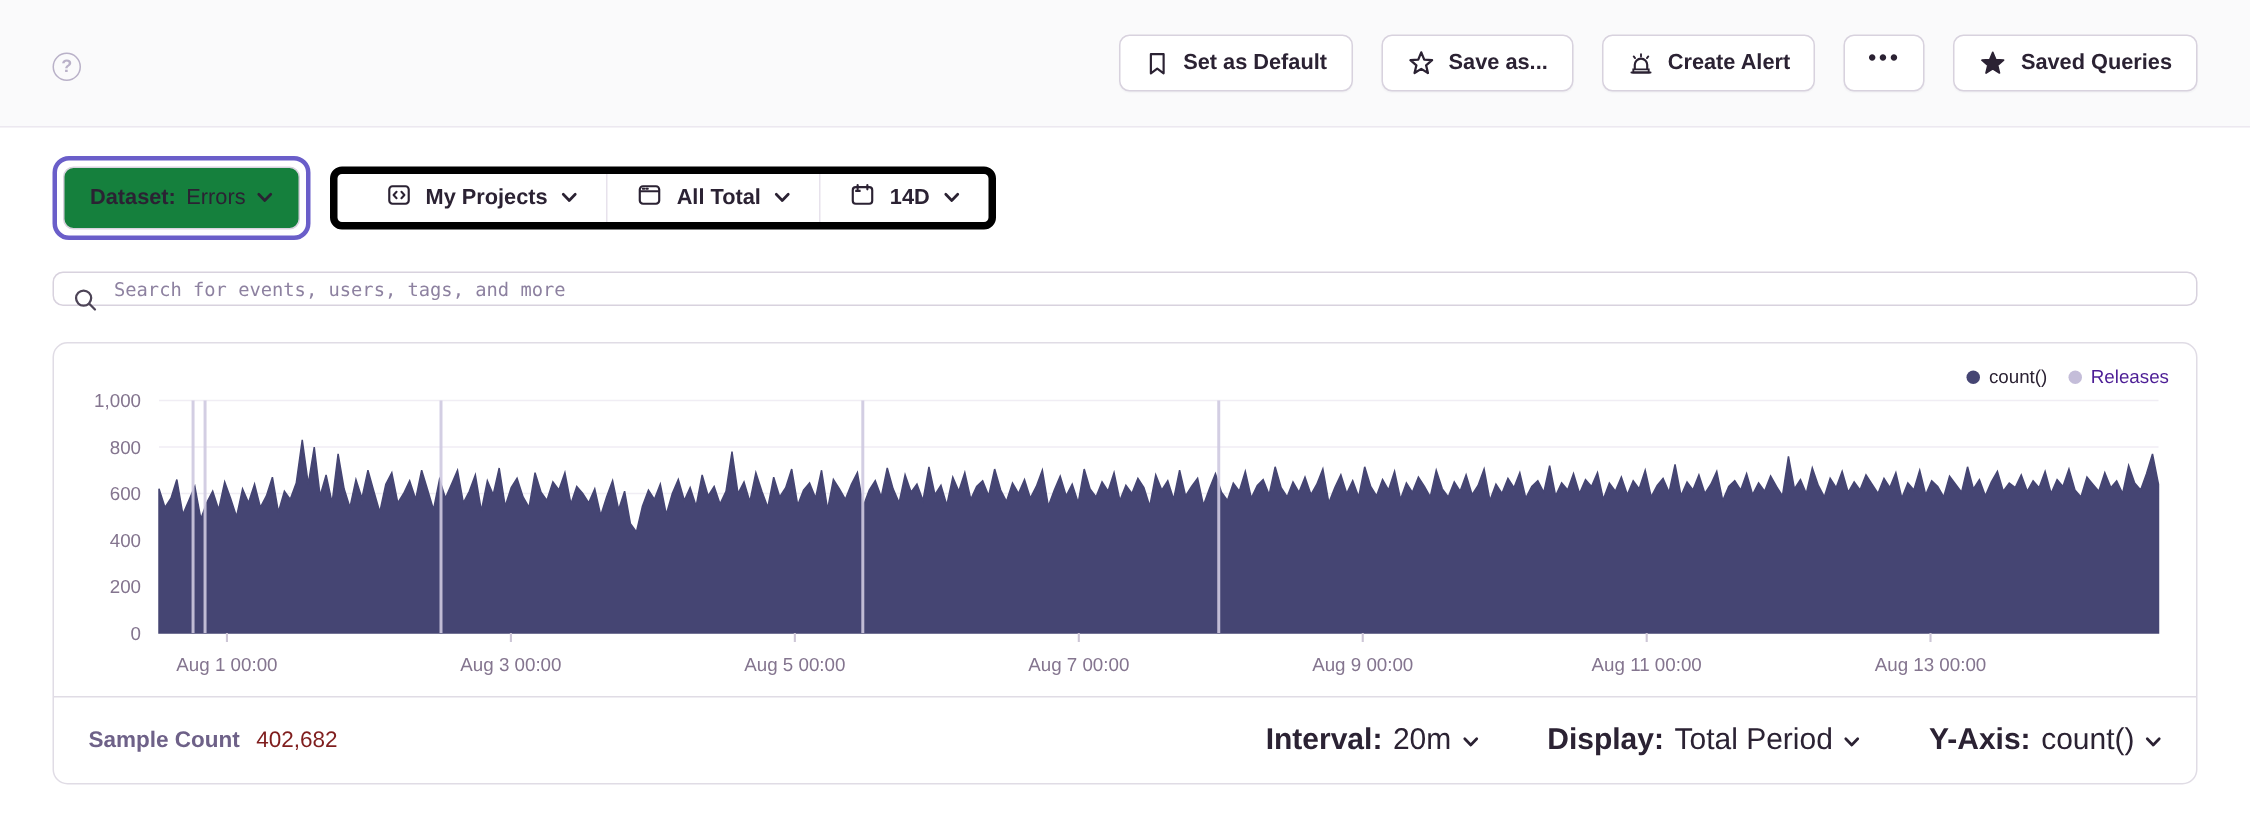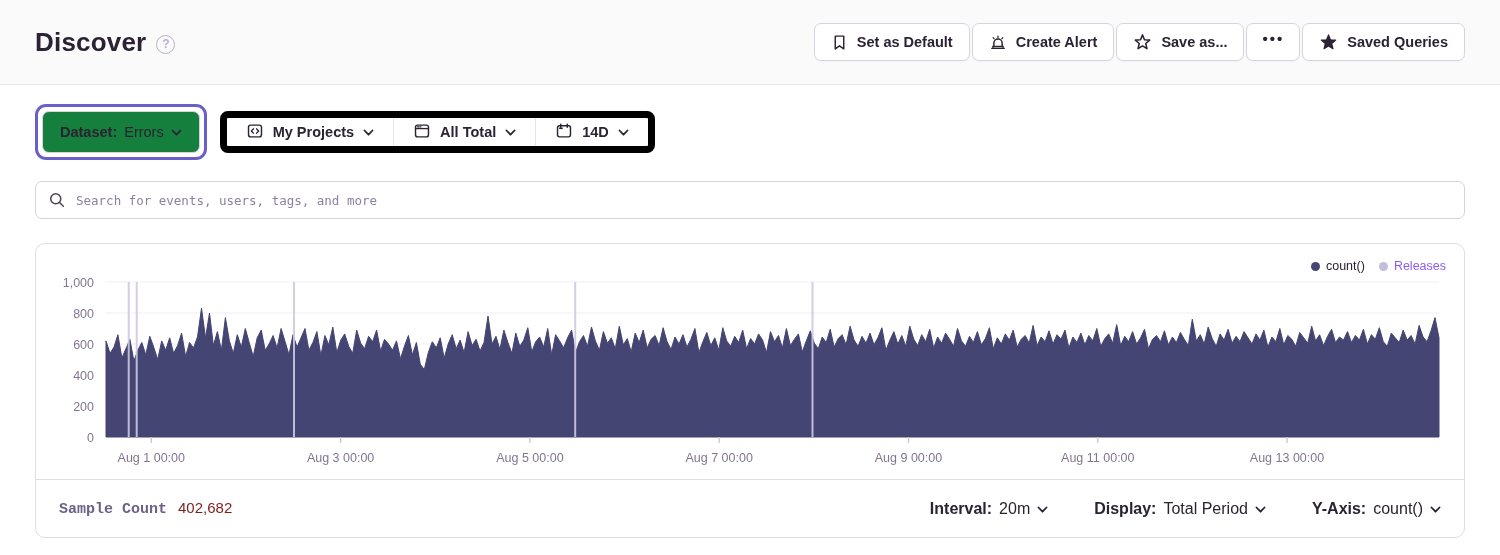--- a/index.html
+++ b/index.html
@@ -5,101 +5,100 @@
   * { margin:0; padding:0; box-sizing:border-box; }
   html,body { width:1500px; height:555px; background:#fff; font-family:"Liberation Sans",sans-serif; color:#2b2233; overflow:hidden; }
 
   
   .page-header { height:85px; background:#fafafb; border-bottom:1px solid #ece8f0;
     display:flex; align-items:center; justify-content:space-between; padding:0 35px; }
   .title-wrap { display:flex; align-items:center; gap:10px; }
   .page-title { font-size:26px; font-weight:700; letter-spacing:.2px; }
   .help-icon { width:19px; height:19px; border:1.5px solid #b9b1c8; border-radius:50%;
     color:#b9b1c8; font-size:12px; font-weight:700; display:flex; align-items:center; justify-content:center; margin-top:4px; }
-  .header-actions { display:flex; gap:2px; }
+  .header-actions { display:flex; gap:19px; }
   .btn { display:inline-flex; align-items:center; gap:9px; height:38px; padding:0 16px;
     background:#fff; border:1px solid #d8d2de; border-radius:7px; font-size:14.5px; font-weight:700;
     color:#2b2233; cursor:pointer; box-shadow:0 1px 1px rgba(43,34,51,.03); }
   .btn svg { display:block; }
   .btn.icon-only { padding:0 15px; }
   .ellipsis-label { font-size:15px; font-weight:700; letter-spacing:2px; line-height:0; transform:translateY(-3px); }
 
   
   .toolbar { display:flex; align-items:center; margin:19px 35px 0 35px; gap:13px; }
   .dataset-highlight { border:3px solid #6a5ec9; border-radius:11px; padding:4px; display:inline-flex; }
   .dataset-btn { display:inline-flex; align-items:center; gap:7px; height:42px; padding:0 17px;
     background:#15803d; border:1px solid #d8d2de; border-radius:7px; font-size:14.5px; cursor:pointer; }
   .dataset-btn .lbl { font-weight:700; }
-  .pill-group { display:inline-flex; align-items:stretch; border:7px solid #000000; border-radius:8px; background:#fff; height:42px; }
+  .pill-group { display:inline-flex; align-items:stretch; border:5px solid #000000; border-radius:8px; background:#fff; height:42px;padding-left:13px; }
   .pill { display:flex; align-items:center; gap:9px; padding:0 19px; font-size:14.5px; font-weight:700; cursor:pointer; }
   .pill + .pill { border-left:1px solid #e7e2ec; }
   .chev { flex:none; }
 
   
   .search-wrap { position:relative; margin:21px 35px 0 35px; }
-  .search-input { width:100%; height:38px; border:1px solid #d8d2de; border-radius:7px; padding:0 17px 0 40px;
+  .search-input { width:100%; height:23px; border:1px solid #d8d2de; border-radius:7px; padding:0 17px 0 40px;
     font-family:"DejaVu Sans Mono","Liberation Mono",monospace; font-size:12.5px; color:#2b2233; outline:none; background:#fff; }
   .search-input::placeholder { color:#8d81a0; }
   .search-icon { position:absolute; left:13px; top:10px; }
 
   
   .chart-panel { margin:24px 35px 0 35px; border:1px solid #e0dce5; border-radius:10px; background:#fff; }
   .chart-region { position:relative; height:235px; }
   .chart-legend { position:absolute; top:15px; right:18px; display:flex; gap:14px; align-items:center; z-index:2; }
   .legend-item { display:flex; align-items:center; gap:6px; font-size:12.5px; cursor:pointer; }
   .legend-dot { width:9px; height:9px; border-radius:50%; }
   .legend-label-count { color:#2b2233; }
-  .legend-label-releases { color:#8b5cf6; }
+  .legend-label-releases { color:#4c1d95; }
   #chart-svg { position:absolute; inset:0; width:100%; height:100%; }
   #chart-svg text { font-family:"Liberation Sans",sans-serif; }
 
   .panel-footer { border-top:1px solid #e0dce5; height:58px; display:flex; align-items:center;
     justify-content:space-between; padding:0 23px; }
   .sample-count { display:flex; align-items:baseline; gap:11px; font-size:15px; }
-  .sample-count .lbl { font-weight:700; color:#6e6188;font-family:Liberation Mono, monospace; }
+  .sample-count .lbl { font-weight:700; color:#6e6188; }
   .sample-count .val { color:#7f1d1d; }
   .footer-controls { display:flex; align-items:center; gap:46px; }
-  .footer-dd { display:flex; align-items:center; gap:7px; font-size:16px; cursor:pointer; }
+  .footer-dd { display:flex; align-items:center; gap:7px; font-size:20px; cursor:pointer; }
   .footer-dd .lbl { font-weight:700; }
 </style>
 </head>
 <body>
 
 <div class="page-header">
   <div class="title-wrap">
-    <div class="page-title">Discover</div>
     <div class="help-icon">?</div>
   </div>
   <div class="header-actions">
     <button class="btn">
       <span>
         <svg width="17" height="19" viewBox="0 0 20 20">
             <path d="M5 2.5h10v15l-5-3.6-5 3.6z" fill="none" stroke="#2b2233" stroke-width="1.7" stroke-linejoin="round"></path>
           </svg>
       </span>
       <span>Set as Default</span>
+    </button>
+    <button class="btn">
+      <span>
+        <svg width="19" height="19" viewBox="0 0 20 20">
+            <polygon points="10,2 12.1,7.1 17.6,7.5 13.4,11.1 14.7,16.5 10,13.6 5.3,16.5 6.6,11.1 2.4,7.5 7.9,7.1" fill="none" stroke="#2b2233" stroke-width="1.6" stroke-linejoin="round"></polygon>
+          </svg>
+      </span>
+      <span>Save as...</span>
     </button>
     <button class="btn">
       <span>
         <svg width="18" height="19" viewBox="0 0 20 20">
           <path d="M5.4 14.2v-3.4a4.6 4.6 0 0 1 9.2 0v3.4" fill="none" stroke="#2b2233" stroke-width="1.6"></path>
           <path d="M3 16.5h14" stroke="#2b2233" stroke-width="1.6" stroke-linecap="round"></path>
           <path d="M4.3 14.2h11.4v2.3H4.3z" fill="none" stroke="#2b2233" stroke-width="1.4"></path>
           <path d="M10 3v1.6 M4.6 4.6l1 1.2 M15.4 4.6l-1 1.2" stroke="#2b2233" stroke-width="1.4" stroke-linecap="round"></path>
         </svg>
       </span>
       <span>Create Alert</span>
-    </button>
-    <button class="btn">
-      <span>
-        <svg width="19" height="19" viewBox="0 0 20 20">
-            <polygon points="10,2 12.1,7.1 17.6,7.5 13.4,11.1 14.7,16.5 10,13.6 5.3,16.5 6.6,11.1 2.4,7.5 7.9,7.1" fill="none" stroke="#2b2233" stroke-width="1.6" stroke-linejoin="round"></polygon>
-          </svg>
-      </span>
-      <span>Save as...</span>
     </button>
     <button class="btn icon-only">
       <span class="ellipsis-label">•••</span>
     </button>
     <button class="btn">
       <span>
         <svg width="19" height="19" viewBox="0 0 20 20">
             <polygon points="10,2 12.1,7.1 17.6,7.5 13.4,11.1 14.7,16.5 10,13.6 5.3,16.5 6.6,11.1 2.4,7.5 7.9,7.1" fill="#2b2233" stroke="#2b2233" stroke-width="1.2" stroke-linejoin="round"></polygon>
           </svg>
       </span>

